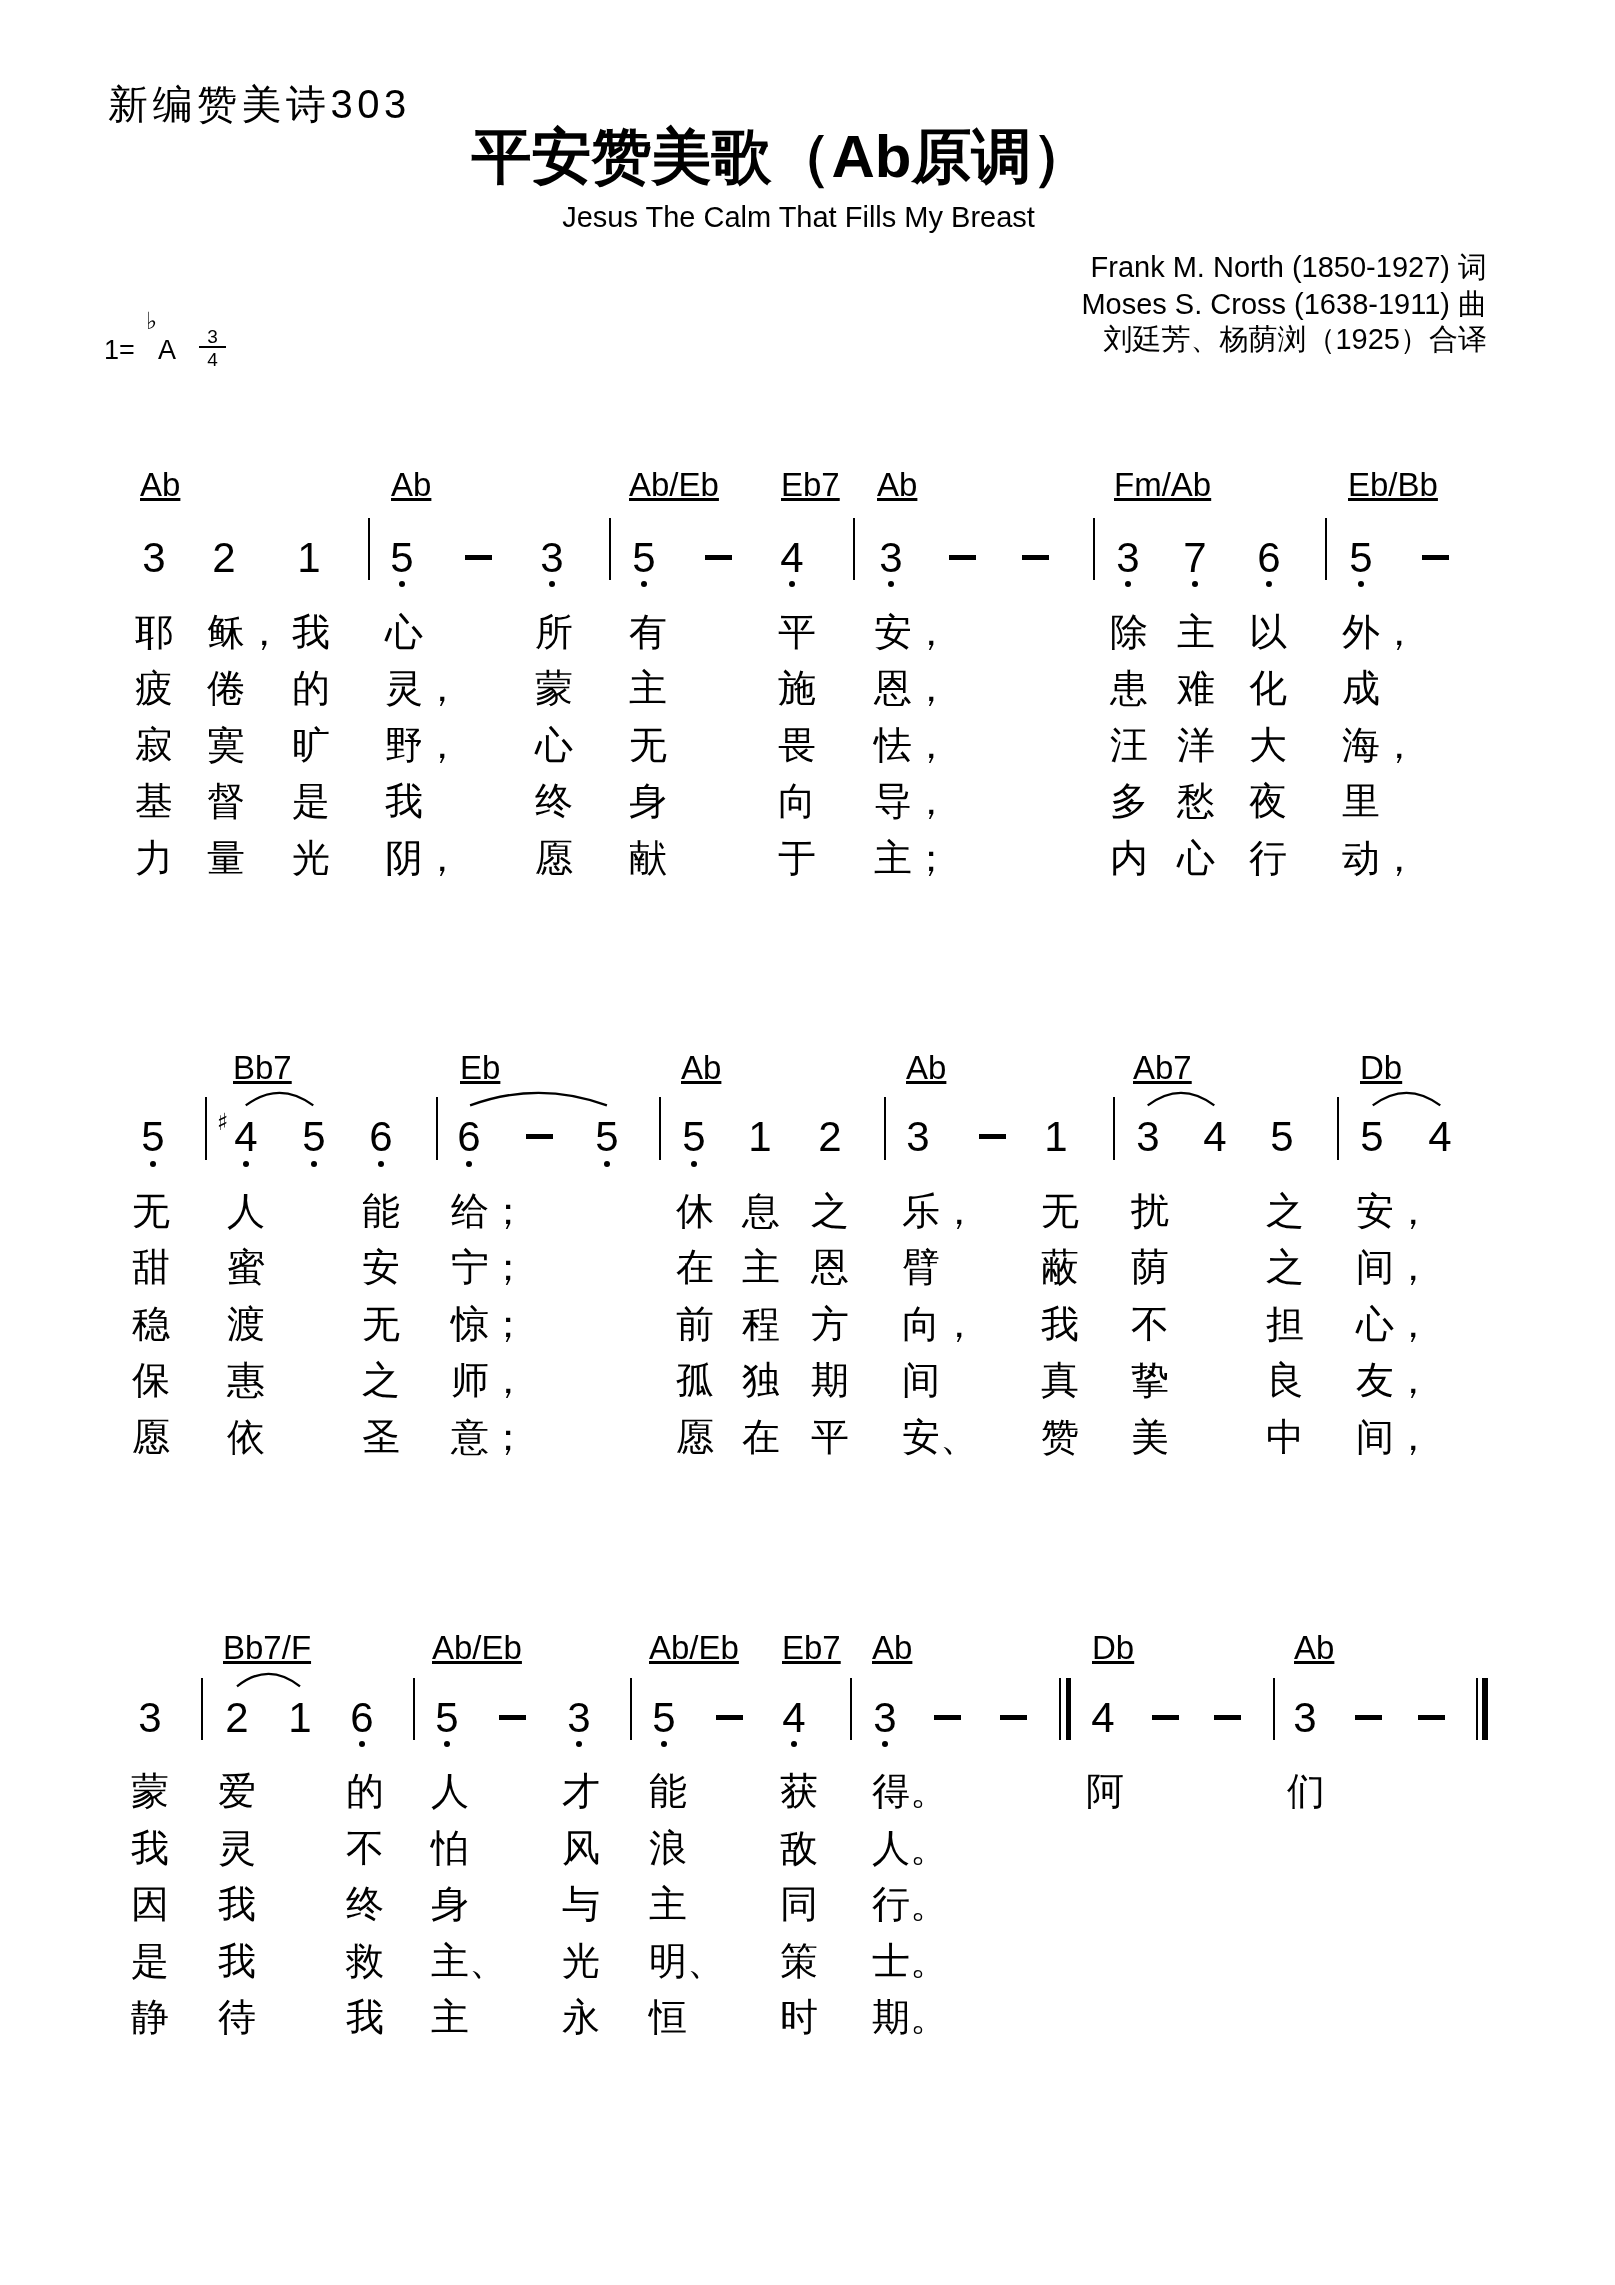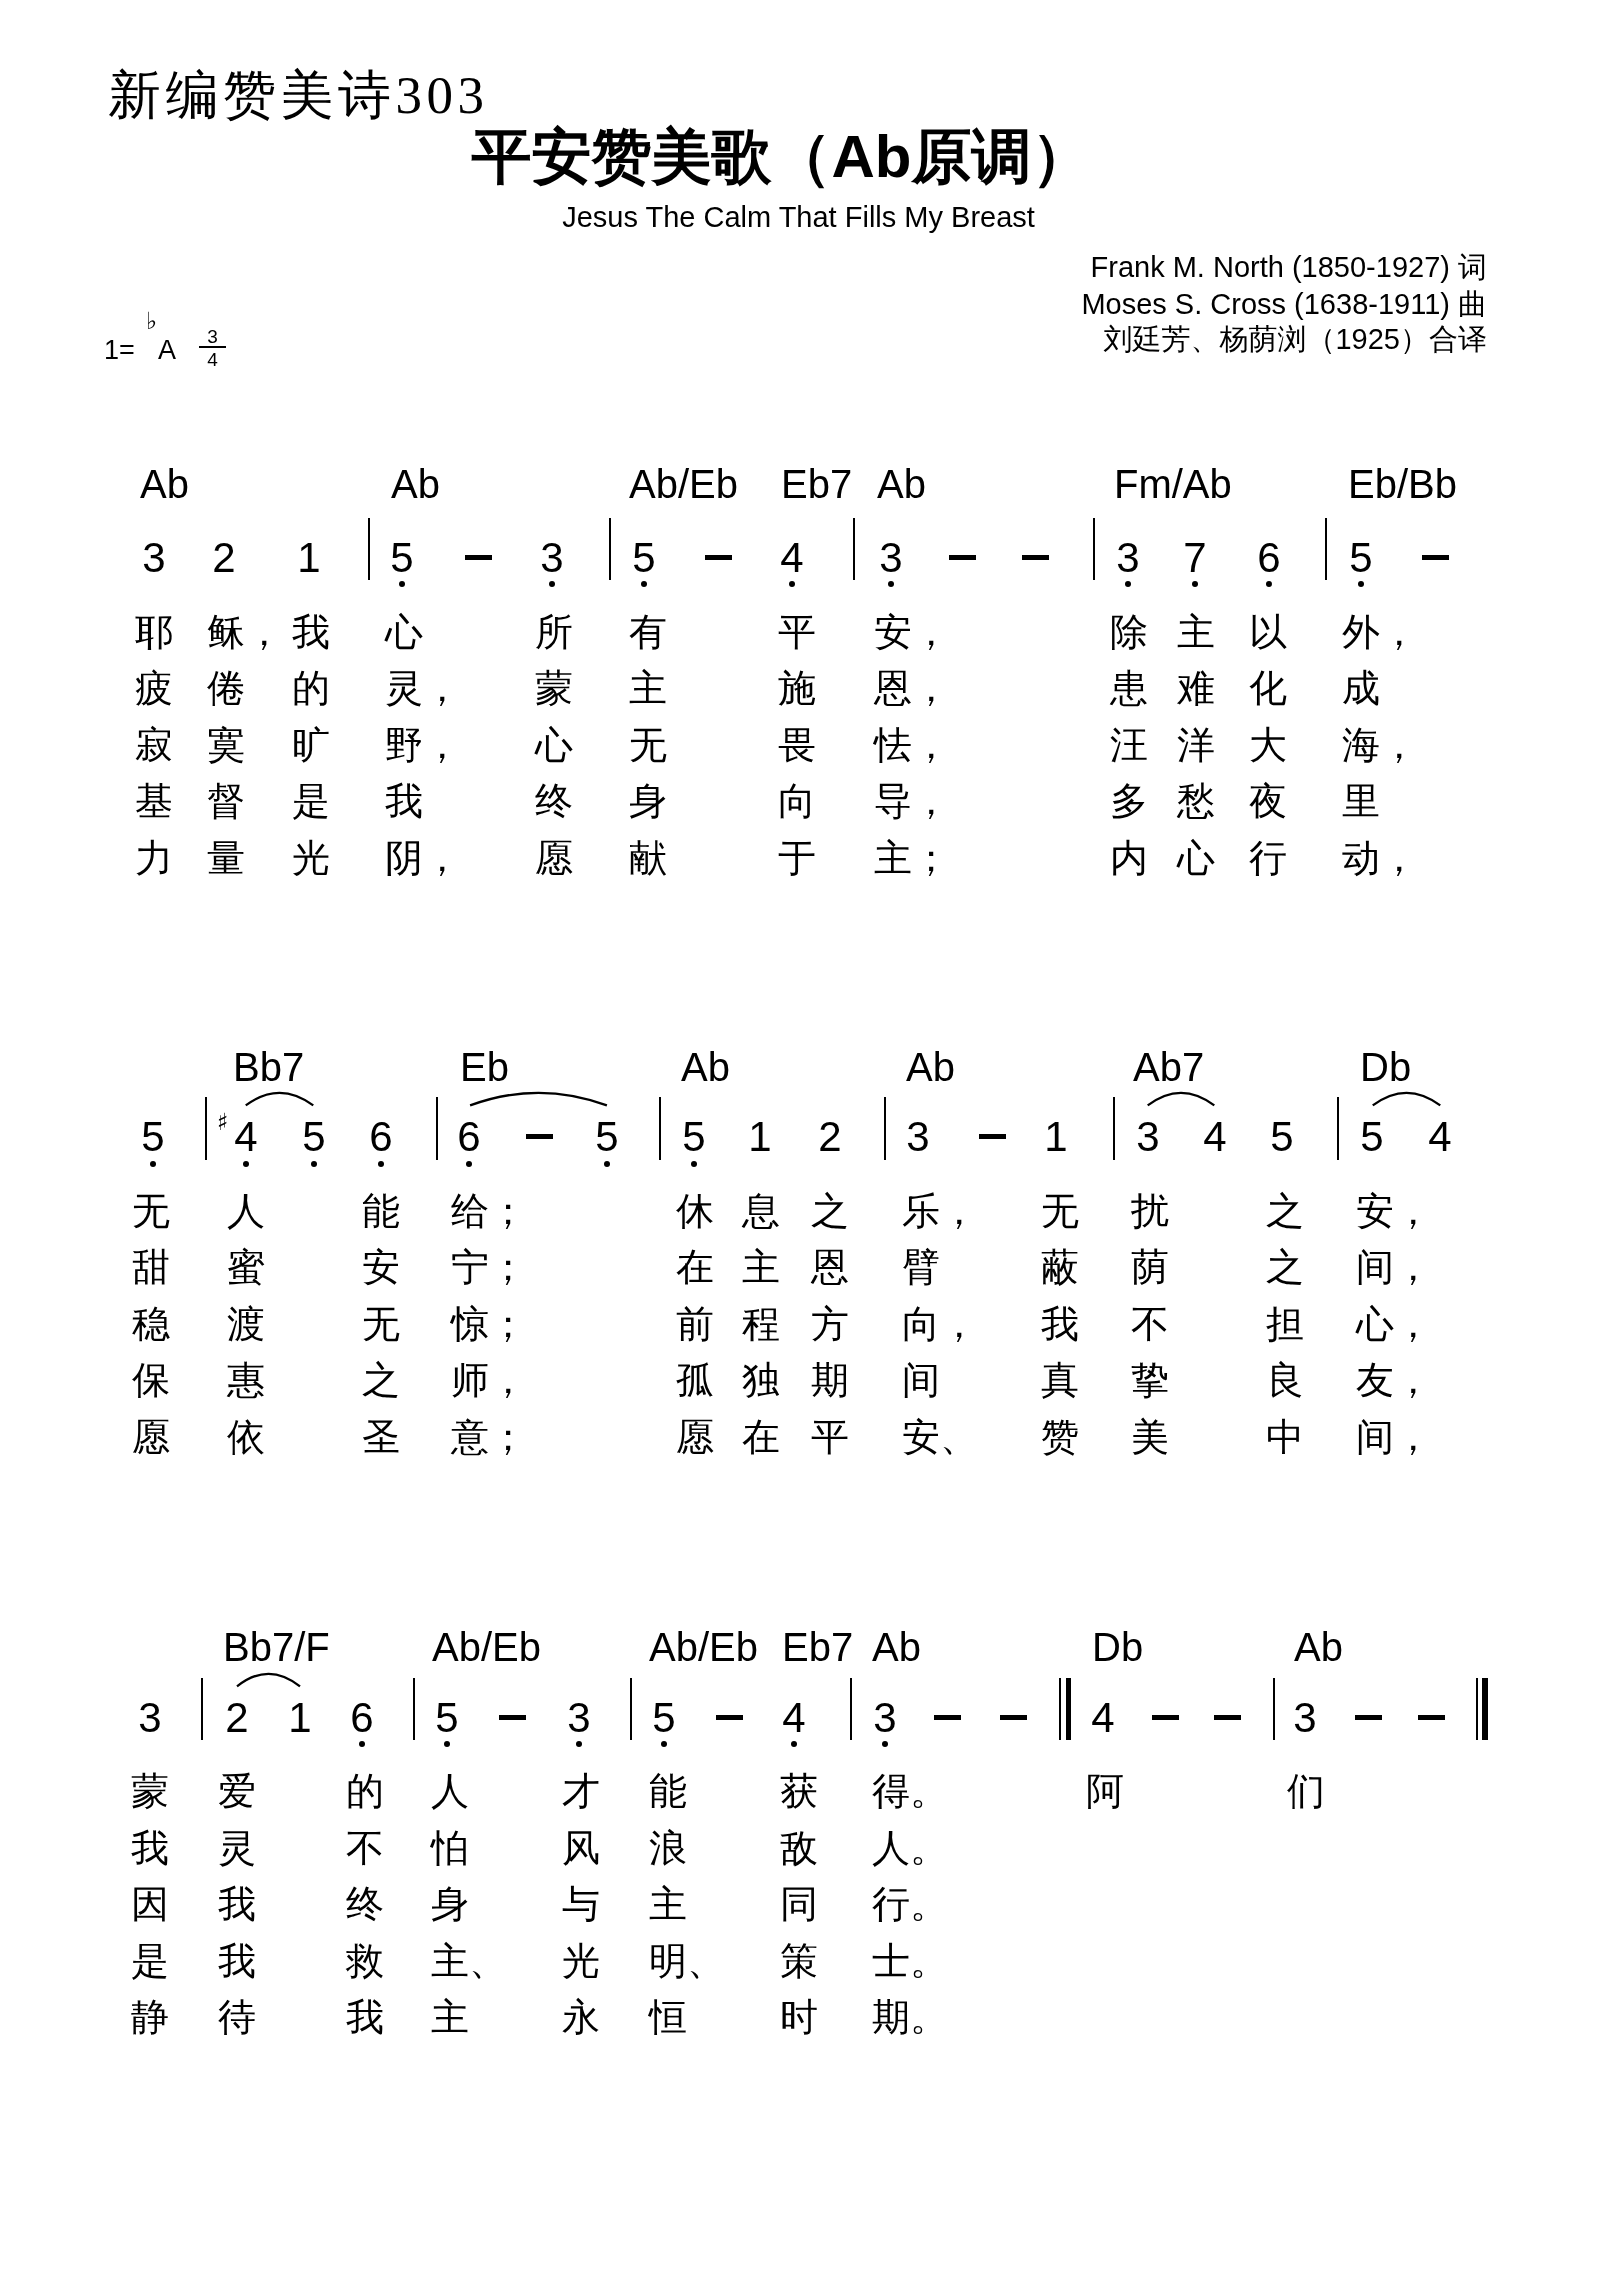--- a/index.html
+++ b/index.html
@@ -2,41 +2,41 @@
 <html style="font-size:14.5px"><head>
 <meta charset="utf-8">
 <style>
   html, body { margin: 0; padding: 0; background: #ffffff; }
   .page {
     position: relative; width: 1616px; height: 2285px; background: #ffffff;
     overflow: hidden; color: #000000; font-family: "Liberation Sans", sans-serif;
   }
   .abs { position: absolute; white-space: nowrap; }
   .hymnal-ref {
-    left: 108px; top: 71px; font-family: Liberation Serif, serif;
-    font-size: 53px; line-height: 49px; letter-spacing: 4.5px;
+    left: 108px; top: 80px; font-family: Liberation Sans, sans-serif;
+    font-size: 40px; line-height: 49px; letter-spacing: 4.5px;
   }
   .title {
     left: 329px; width: 905px; top: 121px; text-align: center;
     font-size: 60px; line-height: 72px; font-weight: bold;
   }
   .subtitle {
     left: 346px; width: 905px; top: 201px; text-align: center;
     font-size: 29px; line-height: 33px;
   }
   .credit { right: 129px; text-align: right; font-size: 29px; line-height: 33px; }
   .key-prefix { left: 104px; top: 337px; font-size: 27px; line-height: 27px; }
   .key-flat { left: 146px; top: 308px; font-family: "DejaVu Sans", sans-serif; font-size: 23.5px; line-height: 27px; }
   .key-tonic { left: 158px; top: 337px; font-size: 27px; line-height: 27px; }
   .ts-num, .ts-den { left: 199px; width: 27px; text-align: center; font-size: 19px; line-height: 19px; }
   .ts-num { top: 327px; }
   .ts-den { top: 350px; }
   .ts-line { left: 199px; top: 346px; width: 27px; height: 1.8px; background: #000; }
 
-  .chord { font-size: 40px; line-height: 31px; }
+  .chord { font-size: 33px; line-height: 31px; text-decoration: underline; }
   .note { width: 36px; text-align: center; font-size: 42px; line-height: 42px; }
   .dot { width: 6.3px; height: 6.3px; border-radius: 50%; background: #000; }
   .dash { width: 27px; height: 4.5px; background: #000; }
   .bar-thin { width: 1.8px; background: #000; }
   .bar-thick { background: #000; }
   .sharp { font-family: "DejaVu Sans", sans-serif; font-size: 23.5px; line-height: 27px; }
   .slur { overflow: visible; }
   .lyric { font-family: "DejaVu Sans", sans-serif; font-size: 38px; line-height: 42px; }
 </style>
 </head>

